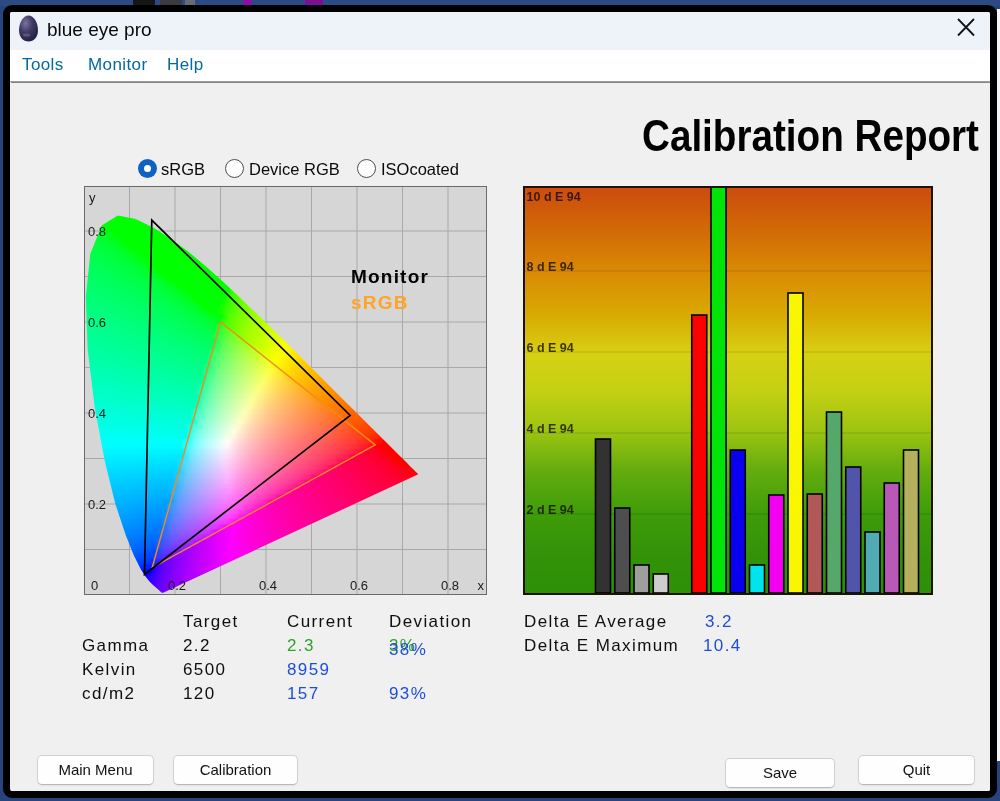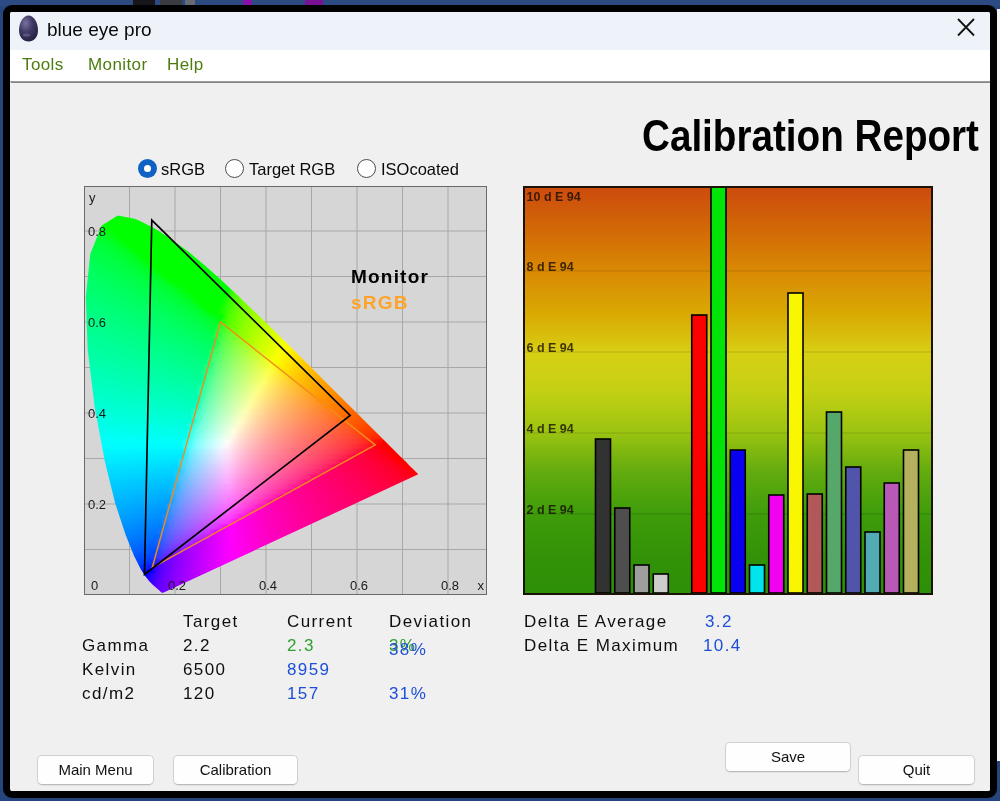--- a/index.html
+++ b/index.html
@@ -1,21 +1,21 @@
 <!DOCTYPE html>
 <html><head><meta charset="utf-8">
 <style>
 *{margin:0;padding:0;box-sizing:border-box}
 html,body{width:1000px;height:801px;overflow:hidden}
 body{background:#26457c;font-family:"Liberation Sans",sans-serif;position:relative}
 #win{position:absolute;left:3px;top:5px;width:994px;height:793px;background:#f0f0f0;border-radius:9px;overflow:hidden;border:7px solid #000000}
 #titlebar{position:absolute;left:0;top:0;width:100%;height:38px;background:#eef2f9}
 #title{position:absolute;left:37px;top:7px;font-size:19px;color:#0a0a0a}
 #closex{position:absolute;right:10px;top:0px;width:28px;height:28px}
-#menubar{position:absolute;left:0;top:38px;width:100%;height:31px;background:#fff;font-size:17px;color:#4d7c0f;letter-spacing:0.4px}
+#menubar{position:absolute;left:0;top:38px;width:100%;height:31px;background:#fff;font-size:17px;color:#0369a1;letter-spacing:0.4px}
 .mi{position:absolute;top:5px}
 #menusep{position:absolute;left:0;top:69px;width:100%;height:1px;background:#9c9c9c}
 #content{position:absolute;left:1px;top:70px;width:992px;height:722px;background:#f0f0f0;border-top:1px solid #858585}
 .radio{position:absolute;width:19px;height:19px;border-radius:50%}
 .radio.on{background:#0f62c1}
 .radio.on::after{content:"";position:absolute;left:6px;top:6px;width:7px;height:7px;border-radius:50%;background:#fff}
 .radio.off{background:#fefefe;border:1.6px solid #4d4d4d}
 .rlabel{position:absolute;font-size:16.5px;color:#0a0a0a}
 #report{position:absolute;left:632px;top:99px;font-size:44px;font-weight:bold;color:#000;white-space:nowrap;transform:scaleX(0.878);transform-origin:left top}
 .cell{position:absolute;font-size:17px;color:#0f0f0f;white-space:nowrap;letter-spacing:1.4px}
@@ -52,21 +52,21 @@
   <span class="mi" style="left:12px">Tools</span>
   <span class="mi" style="left:78px">Monitor</span>
   <span class="mi" style="left:157px">Help</span>
  </div>
  <div id="menusep"></div>
  <div id="content"></div>
 
  <div class="radio on" style="left:128px;top:147px"></div>
     <div class="rlabel" style="left:151px;top:148px">sRGB</div>
  <div class="radio off" style="left:215px;top:147px"></div>
-    <div class="rlabel" style="left:239px;top:148px">Target RGB</div>
+    <div class="rlabel" style="left:239px;top:148px">Device RGB</div>
  <div class="radio off" style="left:347px;top:147px"></div>
     <div class="rlabel" style="left:371px;top:148px">ISOcoated</div>
  <div id="report">Calibration Report</div>
 
  <svg id="cie" style="position:absolute;left:74px;top:174px" width="403" height="409" viewBox="0 0 403 409">
   <rect x="0" y="0" width="403" height="409" fill="#d6d6d6"></rect>
       <line x1="45.5" x2="45.5" y1="1" y2="408" stroke="#a8a8a8" stroke-width="1"></line>
       <line x1="1" x2="402" y1="363.5" y2="363.5" stroke="#a8a8a8" stroke-width="1"></line>
       <line x1="91.0" x2="91.0" y1="1" y2="408" stroke="#a8a8a8" stroke-width="1"></line>
       <line x1="1" x2="402" y1="318.0" y2="318.0" stroke="#a8a8a8" stroke-width="1"></line>
@@ -2238,23 +2238,23 @@
  <div class="cell" style="left:173px;top:624px">2.2</div>
  <div class="cell" style="left:173px;top:648px">6500</div>
  <div class="cell" style="left:173px;top:672px">120</div>
  <div class="cell" style="left:277px;top:600px">Current</div>
  <div class="cell gr" style="left:277px;top:624px">2.3</div>
  <div class="cell or" style="left:277px;top:648px">8959</div>
  <div class="cell or" style="left:277px;top:672px">157</div>
  <div class="cell" style="left:379px;top:600px">Deviation</div>
  <div class="cell gr" style="left:379px;top:624px">3%</div>
  <div class="cell or" style="left:379px;top:628px">38%</div>
- <div class="cell or" style="left:379px;top:672px">31%</div>
+ <div class="cell or" style="left:379px;top:672px">93%</div>
  <div class="cell" style="left:514px;top:600px">Delta E Average</div>
  <div class="cell" style="left:514px;top:624px">Delta E Maximum</div>
  <div class="cell or" style="left:695px;top:600px">3.2</div>
  <div class="cell or" style="left:693px;top:624px">10.4</div>
 
  <div class="btn" style="left:27px;top:743px;width:117px">Main Menu</div>
  <div class="btn" style="left:163px;top:743px;width:125px">Calibration</div>
- <div class="btn" style="left:715px;top:730px;width:126px">Save</div>
+ <div class="btn" style="left:715px;top:746px;width:110px">Save</div>
  <div class="btn" style="left:848px;top:743px;width:117px">Quit</div>
 </div>
 
 </body></html>

